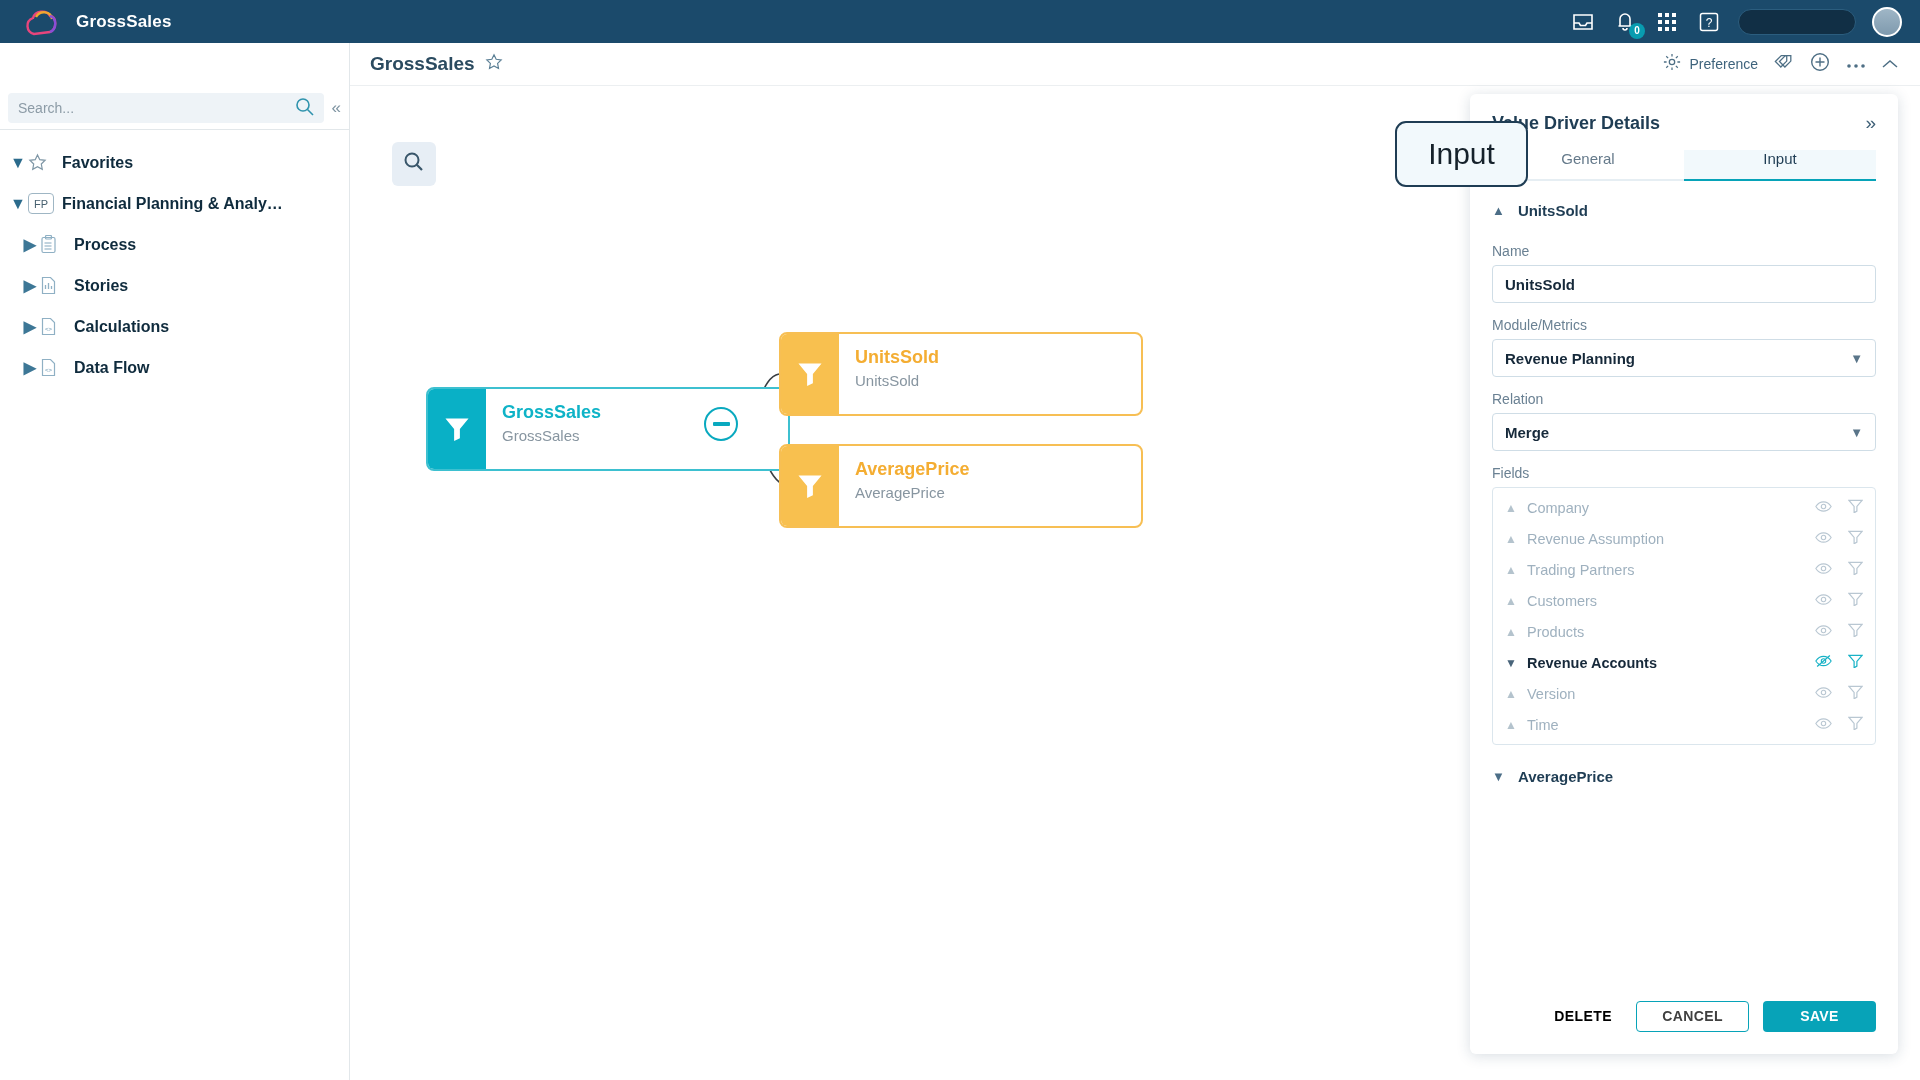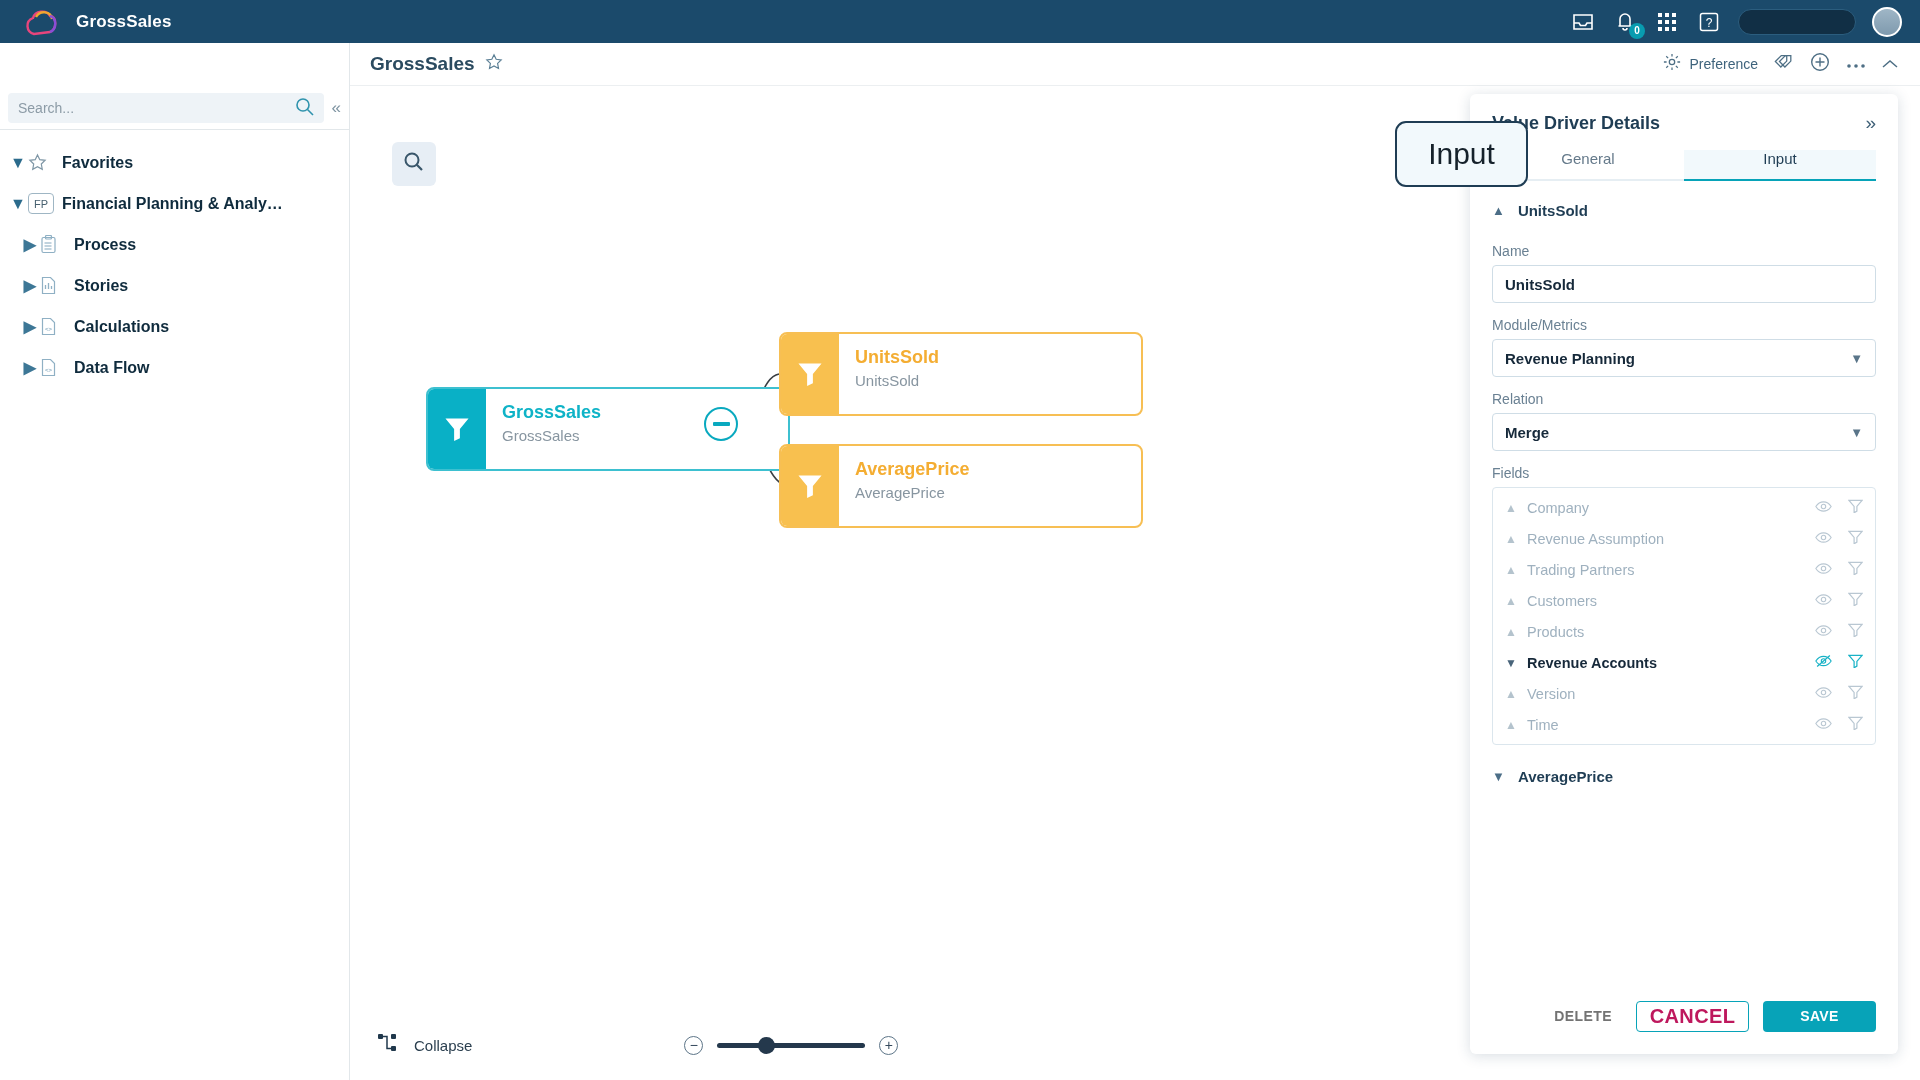--- a/index.html
+++ b/index.html
@@ -180,27 +180,27 @@
   .field-row.active { color: #17293a; font-weight: bold; }
   .fr-chev { width: 22px; color: #b4c3cd; font-size: 12px; }
   .field-row.active .fr-chev { color: #49647a; }
   .fr-acts { margin-left: auto; display: flex; align-items: center; gap: 16px; color: #b9c7d2; }
   .field-row.active .fr-acts { color: #18b2c6; }
   .panel-foot {
     display: flex; align-items: center; justify-content: flex-end;
     gap: 14px; padding: 0 22px 22px 22px;
   }
   .btn-delete {
-    color: #737373; font-size: 14px; font-weight: bold; letter-spacing: .4px;
+    color: #000000; font-size: 14px; font-weight: bold; letter-spacing: .4px;
     cursor: pointer; background: none; border: 0; padding: 8px 10px;
     font-family: "Liberation Sans", sans-serif;
   }
   .btn-cancel {
     width: 113px; height: 31px; border: 1.5px solid #07a3b8; border-radius: 4px;
-    background: #fff; color: #be185d; font-size: 20px; font-weight: bold;
+    background: #fff; color: #404040; font-size: 14px; font-weight: bold;
     letter-spacing: .4px; cursor: pointer; font-family: "Liberation Sans", sans-serif;
   }
   .btn-save {
     width: 113px; height: 31px; border: 0; border-radius: 4px;
     background: #07a3b8; color: #ffffff; font-size: 14px; font-weight: bold;
     letter-spacing: .4px; cursor: pointer; font-family: "Liberation Sans", sans-serif;
   }
   .zoom-highlight {
     position: absolute; left: 1395px; top: 121px; width: 133px; height: 66px;
     border: 2px solid #1f3d54; border-radius: 11px; background: #f2f9fc;
@@ -442,40 +442,20 @@
       <svg width="30" height="30" viewBox="0 0 26 26">
           <path d="M3 4h20l-7.5 9v8l-5 2.5v-10.5z" fill="#ffffff"></path>
         </svg>
     </div>
     <div class="node-body">
       <div class="node-title">AveragePrice</div>
       <div class="node-sub">AveragePrice</div>
     </div>
   </div>
 
-  <div class="bottom-bar">
-    <div class="collapse-btn">
-      <span>
-        <svg width="20" height="18" viewBox="0 0 20 18">
-            <rect x="0" y="0" width="5" height="5" rx="1" fill="#20384c"></rect>
-            <rect x="13" y="0" width="5" height="5" rx="1" fill="#20384c"></rect>
-            <rect x="13" y="12" width="5" height="5" rx="1" fill="#20384c"></rect>
-            <path d="M5 2.5h4v12h4M9 2.5v0" fill="none" stroke="#20384c" stroke-width="1.5"></path>
-          </svg>
-      </span>
-      <span class="collapse-text">Collapse</span>
-    </div>
-    <div class="zoom-group">
-      <span class="zoom-circ">−</span>
-      <div class="zoom-track">
-        <span class="zoom-thumb" id="zoomThumb" style="left: 40.84px;"></span>
-      </div>
-      <span class="zoom-circ">+</span>
-    </div>
-  </div>
 </div>
 
 <div class="panel">
   <div class="panel-head">
     <span class="panel-title">Value Driver Details</span>
     <span class="panel-expand">»</span>
   </div>
 
   <div class="tabs">
     <div class="tab">General</div>

